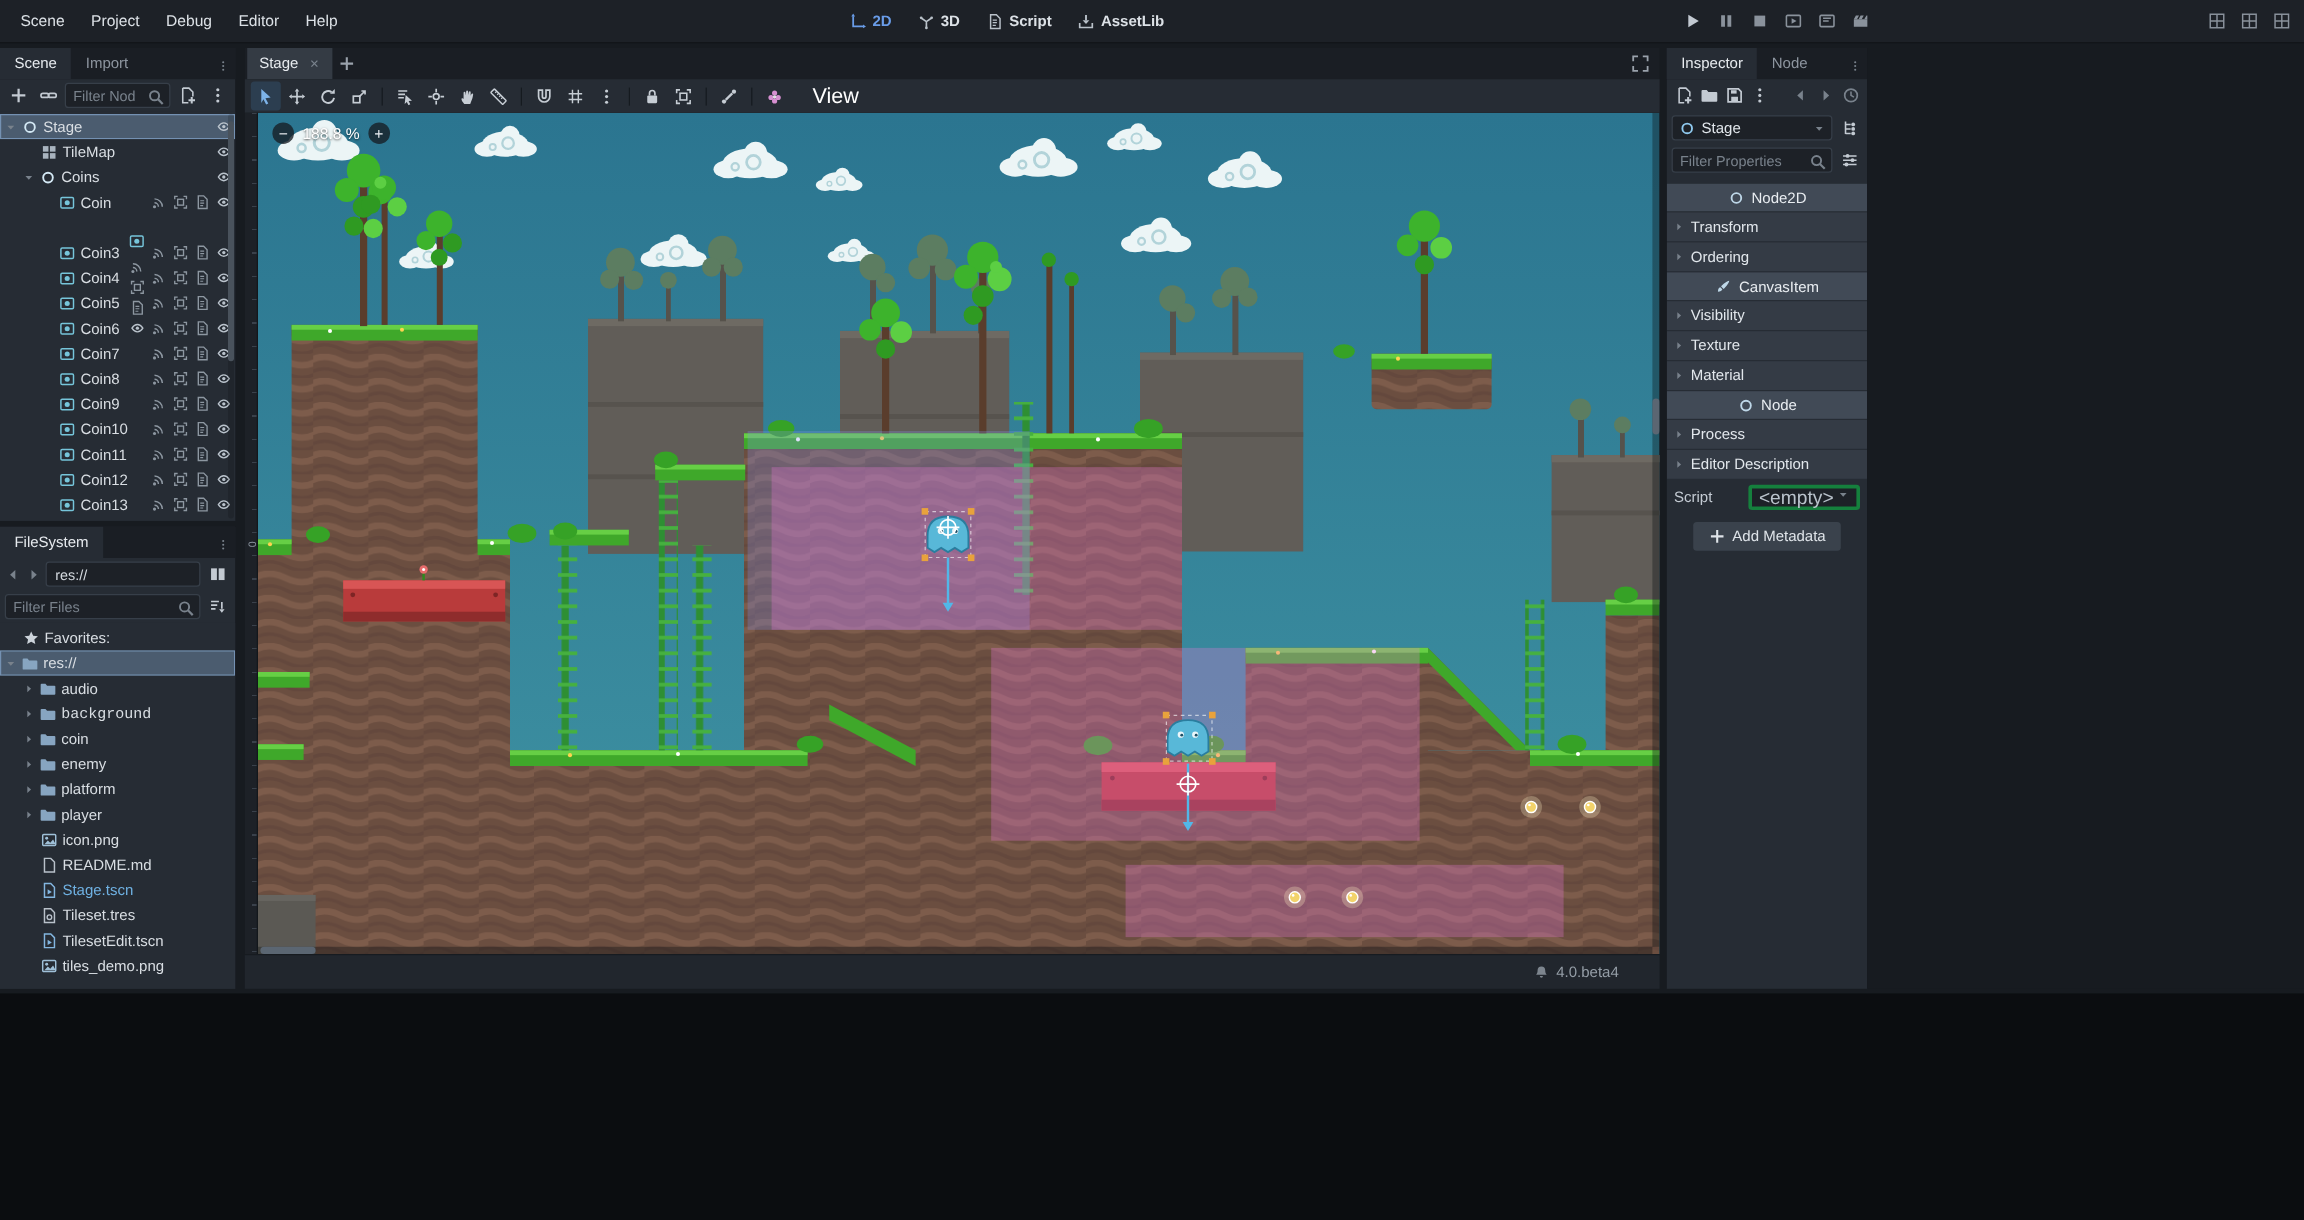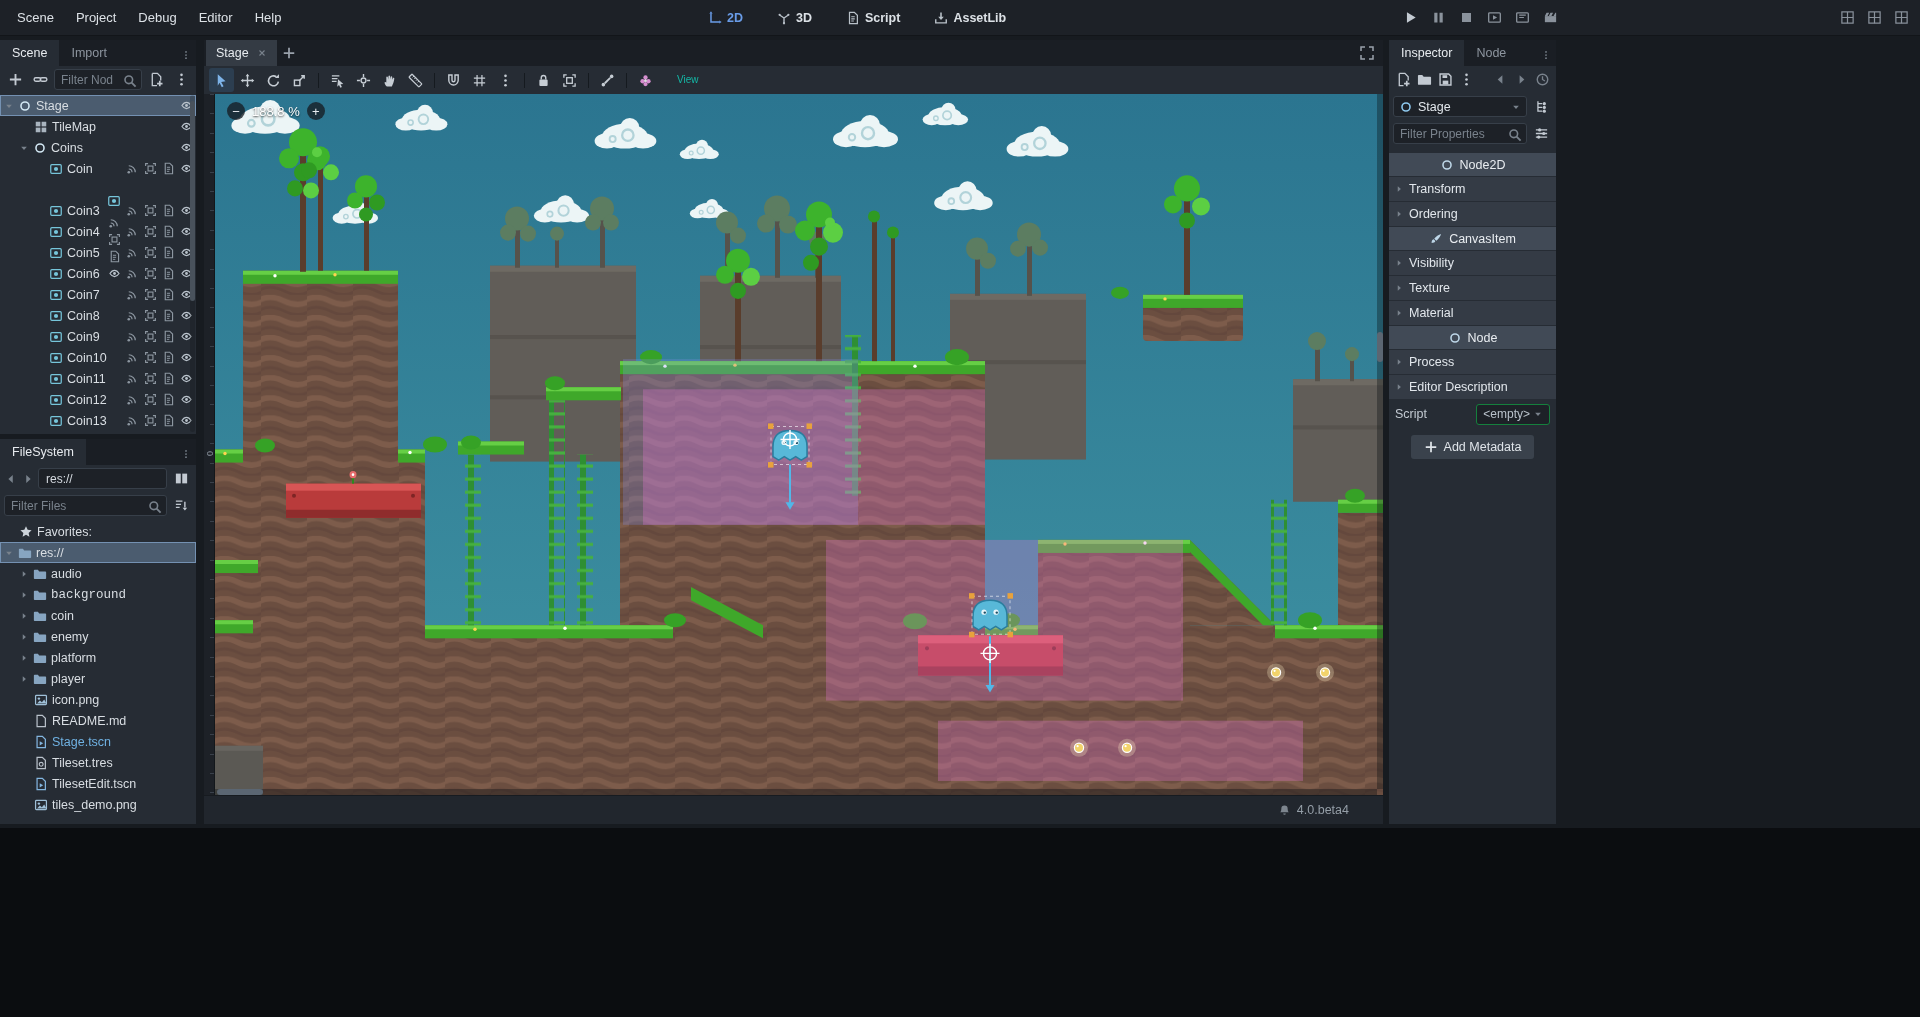--- a/index.html
+++ b/index.html
@@ -4,21 +4,21 @@
 <style>
 *{margin:0;padding:0;box-sizing:border-box;cursor:default}
 html,body{width:1920px;height:1017px;overflow:hidden}
 body{background:#0b0d10;font-family:"Liberation Sans","DejaVu Sans",sans-serif;font-size:13px;color:#cfd6dd;position:relative}
 .editor{position:absolute;top:0;left:0;width:1920px;height:828px;background:#171b20;display:flex;flex-direction:column}
 .below{position:absolute;top:828px;left:0;width:1920px;height:189px;background:#0b0d10}
 
 .topbar{height:36px;flex:0 0 36px;background:#1d2127;position:relative;display:flex;align-items:center;border-bottom:1px solid #121519}
 .menus{display:flex;height:100%;padding-left:6px}
 .menu-item{padding:0 11px;line-height:35px;color:#dce1e6}
-.ctx{position:absolute;left:698px;top:0;height:100%;display:flex;gap:14px}
+.ctx{position:absolute;left:698px;top:0;height:100%;display:flex;gap:2px}
 .ctx-item{display:flex;align-items:center;gap:5px;padding:0 10px;height:100%;color:#dce1e6;font-weight:bold;font-size:12.5px}
 .ctx-item .ic{color:#b9c1c9}
 .ctx-item.active,.ctx-item.active .ic{color:#699ce8}
 .playback{position:absolute;left:1400px;top:0;height:100%;display:flex;align-items:center;gap:8px}
 .pbtn{width:20px;height:20px;display:flex;align-items:center;justify-content:center;color:#c3cad2}
 .pbtn .ic{width:15px;height:15px}
 .pbtn.dim{color:#8a929c}
 .sysicons{position:absolute;left:1838px;top:0;height:100%;display:flex;align-items:center;gap:9px;color:#8a929c}
 .sysicons .pbtn{width:18px;height:18px}
 
@@ -64,21 +64,21 @@
 .stab{display:flex;align-items:center;gap:8px;height:26px;padding:0 10px;background:#343b44;color:#e7ebef;font-size:12.5px}
 .newtab{width:24px;height:26px;display:flex;align-items:center;justify-content:center;color:#9aa2ac}
 .scene-tabs .push{margin-left:auto;margin-right:8px;margin-bottom:5px;color:#9aa2ac}
 .canvas-toolbar{height:28px;flex:0 0 28px;background:#262c34;display:flex;align-items:center;padding:0 5px}
 #canvas-toolbar-icons{display:flex;align-items:center;gap:1px}
 .tbtn{width:25px;height:24px;border-radius:3px;display:flex;align-items:center;justify-content:center;color:#c6cdd4}
 .tbtn .ic{width:15px;height:15px}
 .tbtn.active{background:#2c3e50;color:#7db3e8}
 .tbtn.pinkic{color:#d68fd0}
 .tsep{width:1px;height:15px;background:#151a1f;margin:0 5px}
-.view-btn{margin-left:10px;padding:0 9px;height:22px;line-height:22px;border-radius:3px;color:#14b8a6;font-size:10px}
+.view-btn{margin-left:10px;padding:0 9px;height:22px;line-height:22px;border-radius:3px;color:#ffffff;font-size:18px}
 .ruler-row{height:11px;flex:0 0 11px;display:flex}
 .ruler-corner{width:11px;flex:0 0 11px;background:#1d2127;border-right:1px solid #13171b;border-bottom:1px solid #13171b}
 .ruler-h{flex:1;background-color:#1d2127;position:relative;border-bottom:1px solid #13171b;background-image:repeating-linear-gradient(90deg,#3a414b 0 1px,transparent 1px 19.4px);background-size:100% 4px;background-position:0 100%;background-repeat:no-repeat}
 .rlabel{position:absolute;top:0;height:11px;line-height:10px;font-size:9px;color:#8b949e;padding-left:3px;border-left:1px solid #59616b}
 .canvas-row{flex:1;display:flex;min-height:0}
 .ruler-v{width:11px;flex:0 0 11px;background-color:#1d2127;position:relative;background-image:repeating-linear-gradient(180deg,#3a414b 0 1px,transparent 1px 19.4px);background-size:4px 100%;background-position:100% 0;background-repeat:no-repeat;border-right:1px solid #13171b}
 .rlabel-v{position:absolute;top:362px;left:1px;font-size:9px;color:#8b949e;transform:rotate(-90deg);transform-origin:0 0;display:block}
 .viewport{flex:1;position:relative;overflow:hidden}
 .scene{position:absolute;inset:0;width:100%;height:100%;display:block}
 .zoom-chip{position:absolute;left:12px;top:8px;display:flex;align-items:center;gap:7px;color:#fff;text-shadow:0 1px 2px rgba(0,0,0,.7);font-size:13px}
@@ -102,21 +102,21 @@
 .node-row{padding:2px 4px}
 .node-select{flex:1;min-width:0;gap:5px;padding:0 5px}
 .node-select .ic.small{color:#8fc9ee}
 .nodename{flex:1;min-width:0;overflow:hidden;font-size:12.5px;color:#e2e7ec}
 .insp-body{flex:1;min-height:0;overflow:hidden;margin-top:6px}
 .icat{height:23px;background:#414a56;display:flex;align-items:center;justify-content:center;gap:6px;color:#e9edf1;font-size:12.5px;margin-bottom:1px}
 .icat .ic{color:#bed7e8}
 .isec{height:24px;background:#343b45;display:flex;align-items:center;gap:5px;padding:0 5px;color:#e2e7ec;font-size:12.5px;margin-bottom:1px}
 .iprop{height:28px;display:flex;align-items:center;gap:6px;padding:0 6px}
 .plabel{flex:1;color:#c3cad2;font-size:12.5px}
-.pval{display:flex;align-items:center;gap:3px;height:21px;background:#1d2127;border:1px solid #15803d;border-radius:3px;padding:0 6px;color:#b9c2cb;font-size:12px}
+.pval{display:flex;align-items:flex-start;gap:3px;height:21px;background:#1d2127;border:3px solid #15803d;border-radius:3px;padding:0 6px;color:#b9c2cb;font-size:16px}
 .addrow{display:flex;justify-content:center;padding:7px 0}
 .addmeta{display:flex;align-items:center;gap:6px;height:24px;padding:0 13px;background:#3a424c;border-radius:3px;color:#dfe4e9;font-size:12.5px}
 </style>
 </head>
 <body>
 
 <div class="editor">
   <header class="topbar">
     <nav class="menus">
         <div class="menu-item">Scene</div>

